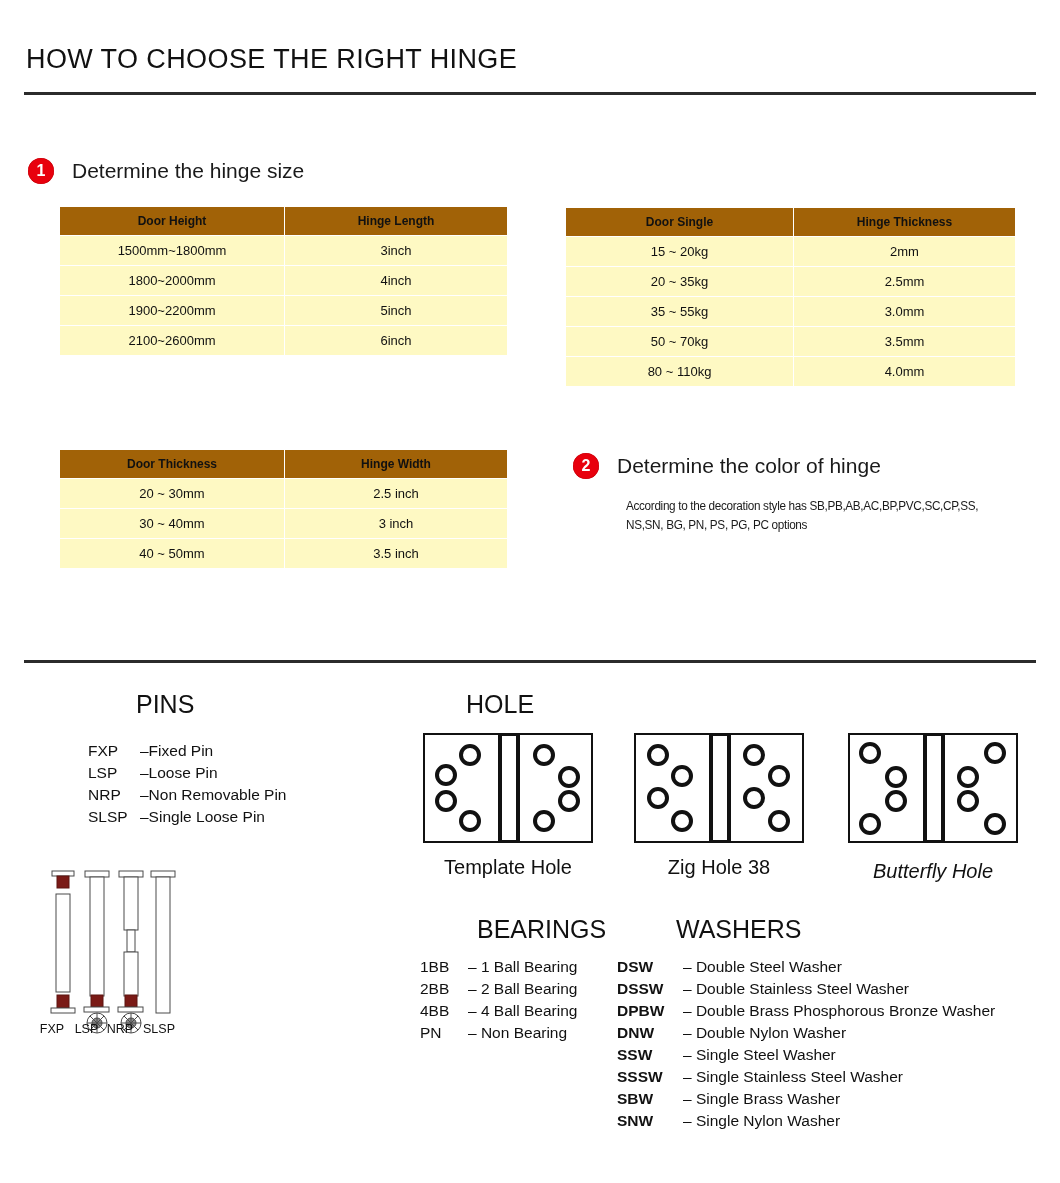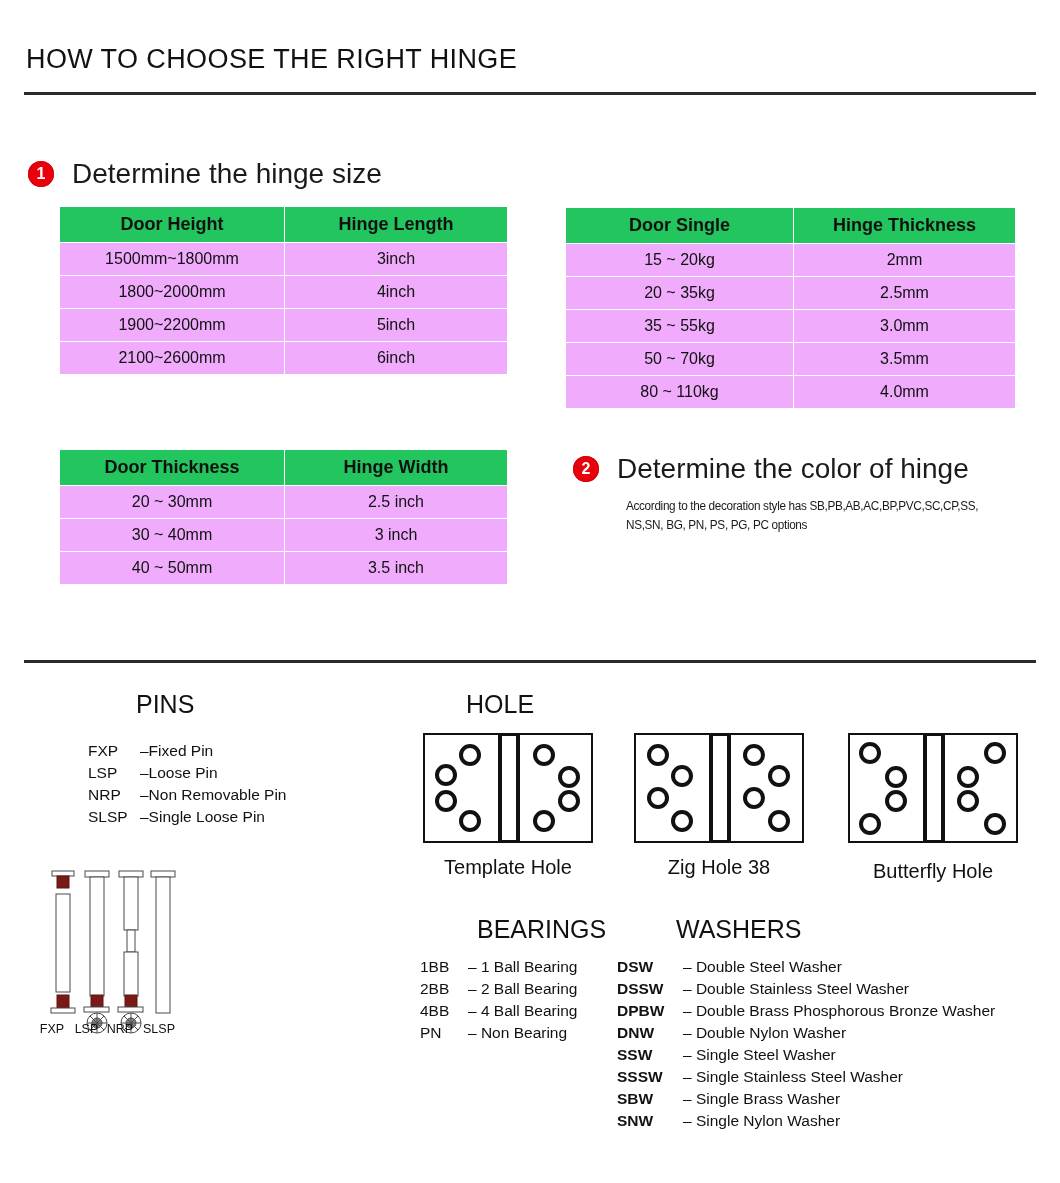--- a/index.html
+++ b/index.html
@@ -32,44 +32,44 @@
   .step{position:absolute;display:flex;align-items:center;}
   .badge{
     width:26px;height:26px;border-radius:50%;
     background:#e8000d;color:#fff;
     font-size:16px;font-weight:700;
     display:flex;align-items:center;justify-content:center;
     line-height:1;flex:0 0 auto;
     box-shadow:0 0 0 .5px #c40009 inset;
   }
   .step-label{
-    margin-left:18px;font-size:28px;color:#1a1a1a;white-space:nowrap;
+    margin-left:18px;font-size:21px;color:#1a1a1a;white-space:nowrap;
   }
   #step1{left:28px;top:158px;}
   #step2{left:573px;top:453px;}
 
   .color-note{
     position:absolute;left:626px;top:497px;width:400px;
     font-size:12.5px;line-height:1.55;color:#1a1a1a;
     letter-spacing:-.35px;
     font-stretch:condensed;
     transform:scaleX(.94);transform-origin:left top;
   }
 
   
   .tbl{position:absolute;border-collapse:collapse;table-layout:fixed;}
   .tbl th{
-    background:#22c55e;color:#111;
-    font-size:18px;font-weight:700;
+    background:#a16207;color:#111;
+    font-size:12px;font-weight:700;
     text-align:center;padding:7px 4px;
     border:1px solid #ffffff;
   }
   .tbl td{
-    background:#f0abfc;color:#111;
-    font-size:16px;font-weight:400;
+    background:#fef9c3;color:#111;
+    font-size:13px;font-weight:400;
     text-align:center;padding:7px 4px;
     border:1px solid #ffffff;
   }
   #tbl-height{left:59px;top:206px;width:448px;}
   #tbl-height col.c1{width:225px;}
   #tbl-height col.c2{width:223px;}
 
   #tbl-weight{left:565px;top:207px;width:450px;}
   #tbl-weight col.c1{width:228px;}
   #tbl-weight col.c2{width:222px;}
@@ -110,21 +110,21 @@
   
   .hole-fig{position:absolute;}
   .hole-cap{
     position:absolute;font-size:20px;color:#111;text-align:center;white-space:nowrap;
   }
   #hole1{left:423px;top:733px;}
   #hole2{left:634px;top:733px;}
   #hole3{left:848px;top:733px;}
   #hole1-cap{left:423px;top:856px;width:170px;}
   #hole2-cap{left:634px;top:856px;width:170px;}
-  #hole3-cap{left:848px;top:860px;width:170px;}
+  #hole3-cap{left:848px;top:860px;width:170px;font-style:italic;}
 </style>
 </head>
 <body>
 
 <div class="page">
 
   <div class="title">HOW TO CHOOSE THE RIGHT HINGE</div>
   <div class="title-rule"></div>
 
   <div class="step" id="step1">

